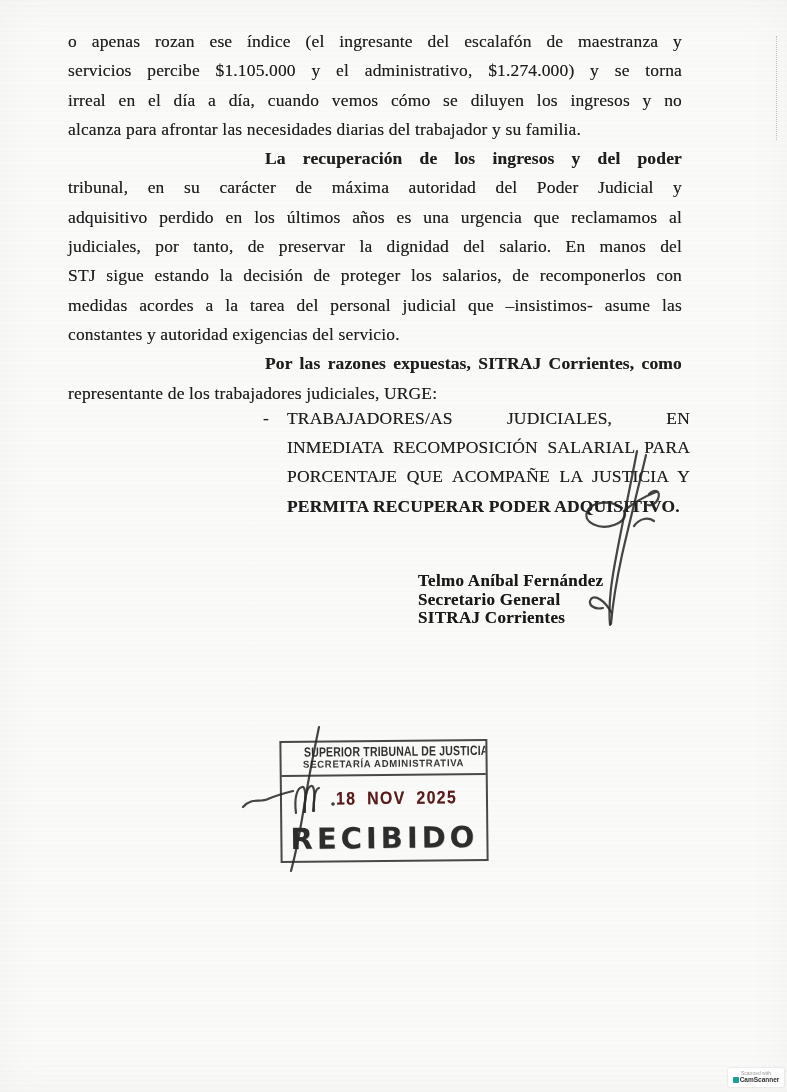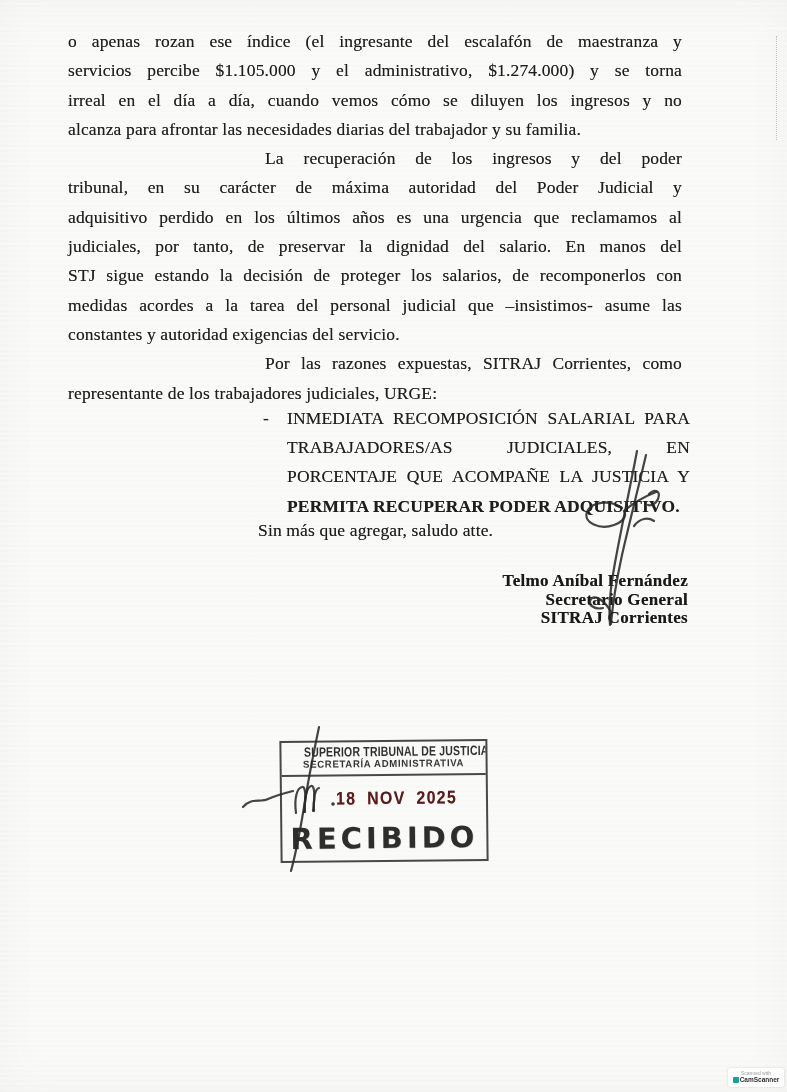--- a/index.html
+++ b/index.html
@@ -10,29 +10,29 @@
     box-shadow:inset 0 0 40px rgba(120,120,120,0.06);
   }
   
   .textblock{
     position:absolute;left:68px;top:27px;width:614px;
     font-size:17.5px;line-height:29.3px;letter-spacing:0.15px;
     text-shadow:0 0 0.5px rgba(25,25,25,0.55);
   }
   .para .line{text-align:justify;text-align-last:justify;}
   .para .line:last-child{text-align-last:left;}
-  .indent-first .line:first-child{text-indent:197px;}
+  .indent-first .line:first-child{text-indent:197px;font-weight:bold;}
   .bullet{position:relative;margin-left:219px;width:403px;margin-top:-4px;}
   .bullet .dash{position:absolute;left:-24px;top:0;}
   .bullet-lines .line{text-align:justify;text-align-last:justify;}
   .bullet-lines .line:last-child{text-align-last:left;font-weight:bold;}
   .closing{text-indent:190px;margin-top:-5px;}
   
   .sigblock{
-    position:absolute;left:418px;top:572px;width:270px;text-align:right;
+    position:absolute;left:418px;top:572px;width:270px;
     font-weight:bold;font-size:17px;line-height:18.6px;letter-spacing:0.3px;
     color:#191919;text-shadow:0 0 0.5px rgba(25,25,25,0.6);
   }
   
   .stamp{
     position:absolute;left:280px;top:740px;width:208px;height:122px;
     box-sizing:border-box;border:2.5px solid rgba(28,28,28,0.8);
     transform:rotate(-0.6deg);font-family:"Liberation Sans", sans-serif;
   }
   .stamp-header{
@@ -100,27 +100,26 @@
         <div class="line">medidas acordes a la tarea del personal judicial que –insistimos- asume las</div>
         <div class="line">constantes y autoridad exigencias del servicio.</div>
       </section>
     <section class="para indent-first">
         <div class="line">Por las razones expuestas, SITRAJ Corrientes, como</div>
         <div class="line">representante de los trabajadores judiciales, URGE:</div>
       </section>
     <section class="bullet">
       <span class="dash">-</span>
       <div class="bullet-lines">
+          <div class="line">TRABAJADORES/AS JUDICIALES, EN</div>
           <div class="line">INMEDIATA RECOMPOSICIÓN SALARIAL PARA</div>
-          <div class="line">TRABAJADORES/AS JUDICIALES, EN</div>
           <div class="line">PORCENTAJE QUE ACOMPAÑE LA JUSTICIA Y</div>
           <div class="line">PERMITA RECUPERAR PODER ADQUISITIVO.</div>
         </div>
     </section>
-    <div class="closing">Sin más que agregar, saludo atte.</div>
   </main>
 
   <div class="sigblock">
     <div class="sig-name">Telmo Aníbal Fernández</div>
     <div class="sig-title">Secretario General</div>
     <div class="sig-org">SITRAJ Corrientes</div>
   </div>
 
   <div class="stamp">
     <div class="stamp-header">

